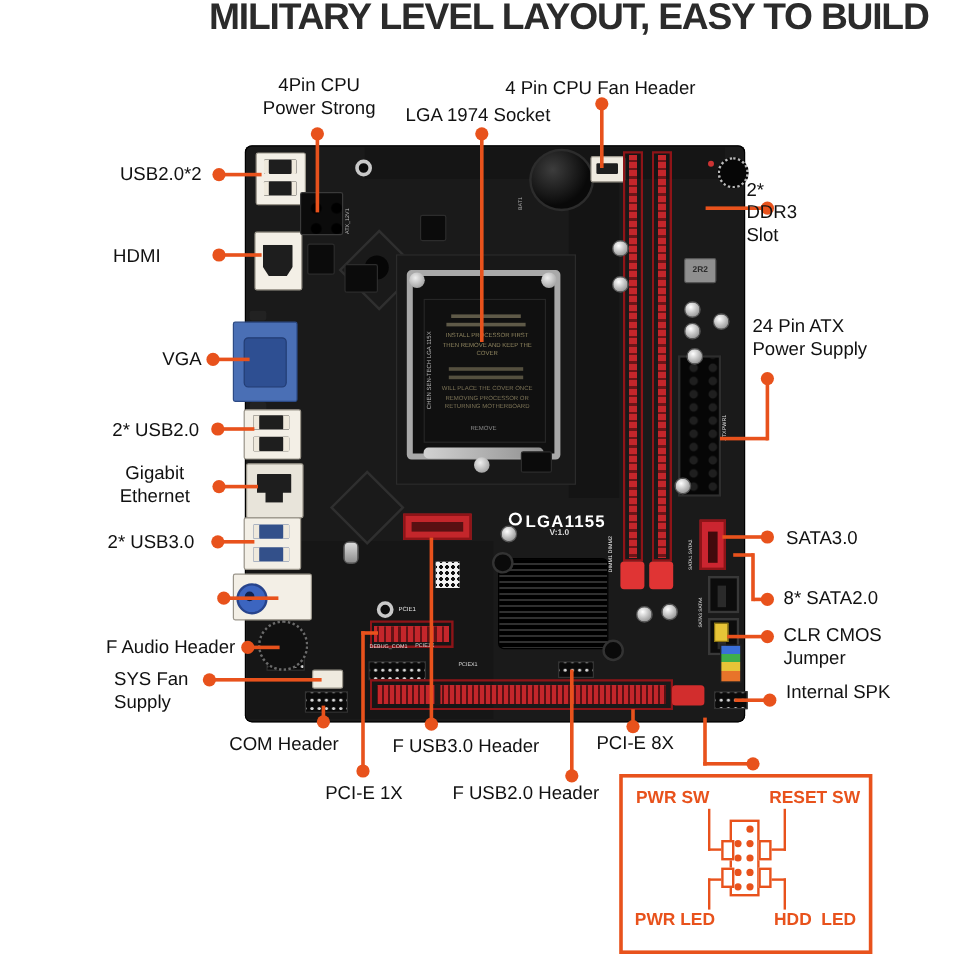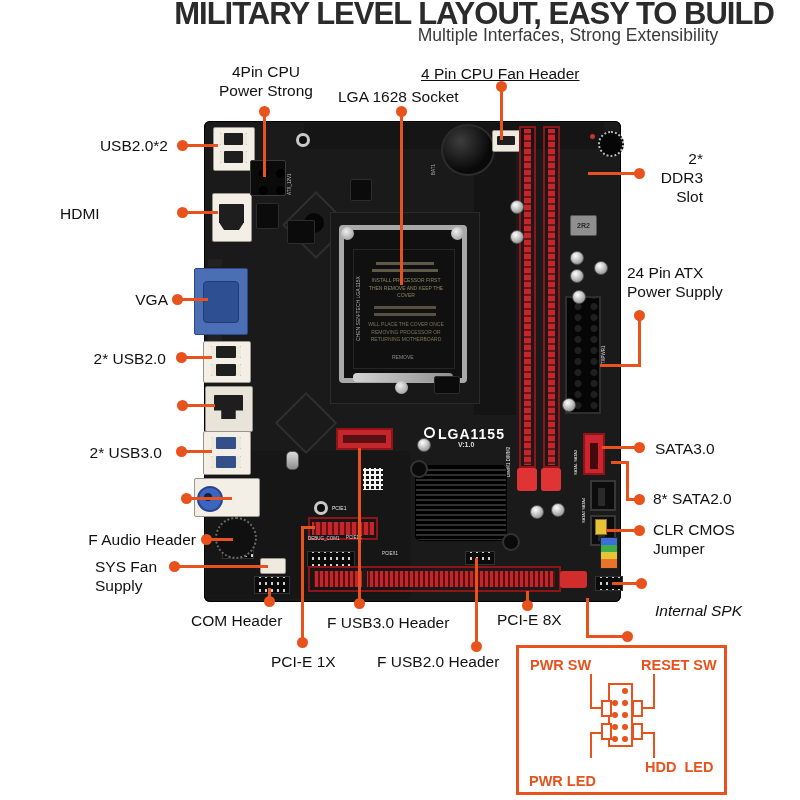--- a/index.html
+++ b/index.html
@@ -36,21 +36,20 @@
   .fpline{position:absolute;background:#e8521c;}
   .fppin{position:absolute;width:6px;height:6px;border-radius:50%;background:#e8521c;}
   .fpbr{position:absolute;width:7px;height:13px;border:2px solid #e8521c;background:#fff;}
 </style>
 </head>
 <body>
 
 <div class="page">
 
   <div class="title">MILITARY LEVEL LAYOUT, EASY TO BUILD</div>
-  <div class="subtitle">Multiple Interfaces, Strong Extensibility</div>
 
   <div class="board">
 
     <div class="patch" style="left:270px;top:4px;width:42px;height:290px;background:#141414;"></div>
     <div class="patch" style="left:2px;top:330px;width:205px;height:148px;background:#161616;"></div>
     <div class="patch" style="left:100px;top:2px;width:300px;height:26px;background:#151515;"></div>
 
     <div class="hole" style="left:92px;top:12px;"></div>
     <div class="hole" style="left:110px;top:380px;"></div>
 
@@ -251,48 +250,50 @@
   <div class="lead" style="left:526px;top:591px;width:3px;height:14px;"></div>
   <div class="dot" style="left:522px;top:600px;"></div>
 
   <div class="lead" style="left:586px;top:598px;width:3px;height:40px;"></div>
   <div class="lead" style="left:586px;top:635px;width:42px;height:3px;"></div>
   <div class="dot" style="left:622px;top:631px;"></div>
 
   <div class="lbl" style="left:60px;top:137px;width:108px;text-align:right;">USB2.0*2</div>
   <div class="lbl" style="left:195px;top:63px;width:142px;text-align:center;">4Pin CPU
 Power Strong</div>
-  <div class="lbl" style="left:338px;top:88px;">LGA 1628 Socket</div>
-  <div class="lbl" style="left:421px;top:65px;text-decoration:underline;">4 Pin CPU Fan Header</div>
-  <div class="lbl" style="left:60px;top:205px;width:108px;text-align:left;">HDMI</div>
-  <div class="lbl" style="left:645px;top:150px;width:58px;text-align:right;">2* DDR3
+  <div class="lbl" style="left:338px;top:88px;">LGA 1974 Socket</div>
+  <div class="lbl" style="left:421px;top:65px;">4 Pin CPU Fan Header</div>
+  <div class="lbl" style="left:60px;top:205px;width:108px;text-align:center;">HDMI</div>
+  <div class="lbl" style="left:622px;top:150px;width:58px;text-align:left;">2* DDR3
 Slot</div>
   <div class="lbl" style="left:60px;top:291px;width:108px;text-align:right;">VGA</div>
   <div class="lbl" style="left:627px;top:264px;">24 Pin ATX
 Power Supply</div>
   <div class="lbl" style="left:58px;top:350px;width:108px;text-align:right;">2* USB2.0</div>
+  <div class="lbl" style="left:76px;top:386px;width:106px;text-align:center;">Gigabit
+Ethernet</div>
   <div class="lbl" style="left:54px;top:444px;width:108px;text-align:right;">2* USB3.0</div>
   <div class="lbl" style="left:655px;top:440px;">SATA3.0</div>
   <div class="lbl" style="left:653px;top:490px;">8* SATA2.0</div>
   <div class="lbl" style="left:54px;top:531px;width:142px;text-align:right;">F Audio Header</div>
   <div class="lbl" style="left:653px;top:521px;">CLR CMOS
 Jumper</div>
-  <div class="lbl" style="left:655px;top:602px;font-style:italic;">Internal SPK</div>
+  <div class="lbl" style="left:655px;top:569px;">Internal SPK</div>
   <div class="lbl" style="left:95px;top:558px;">SYS Fan
 Supply</div>
   <div class="lbl" style="left:191px;top:612px;">COM Header</div>
   <div class="lbl" style="left:271px;top:653px;">PCI-E 1X</div>
   <div class="lbl" style="left:327px;top:614px;">F USB3.0 Header</div>
   <div class="lbl" style="left:377px;top:653px;">F USB2.0 Header</div>
   <div class="lbl" style="left:497px;top:611px;">PCI-E 8X</div>
 
   <div class="fpbox">
     <div class="fplbl" style="left:11px;top:9px;">PWR SW</div>
     <div class="fplbl" style="left:122px;top:9px;">RESET SW</div>
-    <div class="fplbl" style="left:10px;top:125px;">PWR LED</div>
+    <div class="fplbl" style="left:10px;top:111px;">PWR LED</div>
     <div class="fplbl" style="left:126px;top:111px;white-space:pre;">HDD  LED</div>
 
     <div class="abs" style="left:89px;top:35px;width:25px;height:64px;border:2px solid #e8521c;box-sizing:border-box;"></div>
 
     <div class="fppin" style="left:103px;top:40px;"></div>
     <div class="fppin" style="left:103px;top:52px;"></div>
     <div class="fppin" style="left:103px;top:64px;"></div>
     <div class="fppin" style="left:103px;top:76px;"></div>
     <div class="fppin" style="left:103px;top:88px;"></div>
 

